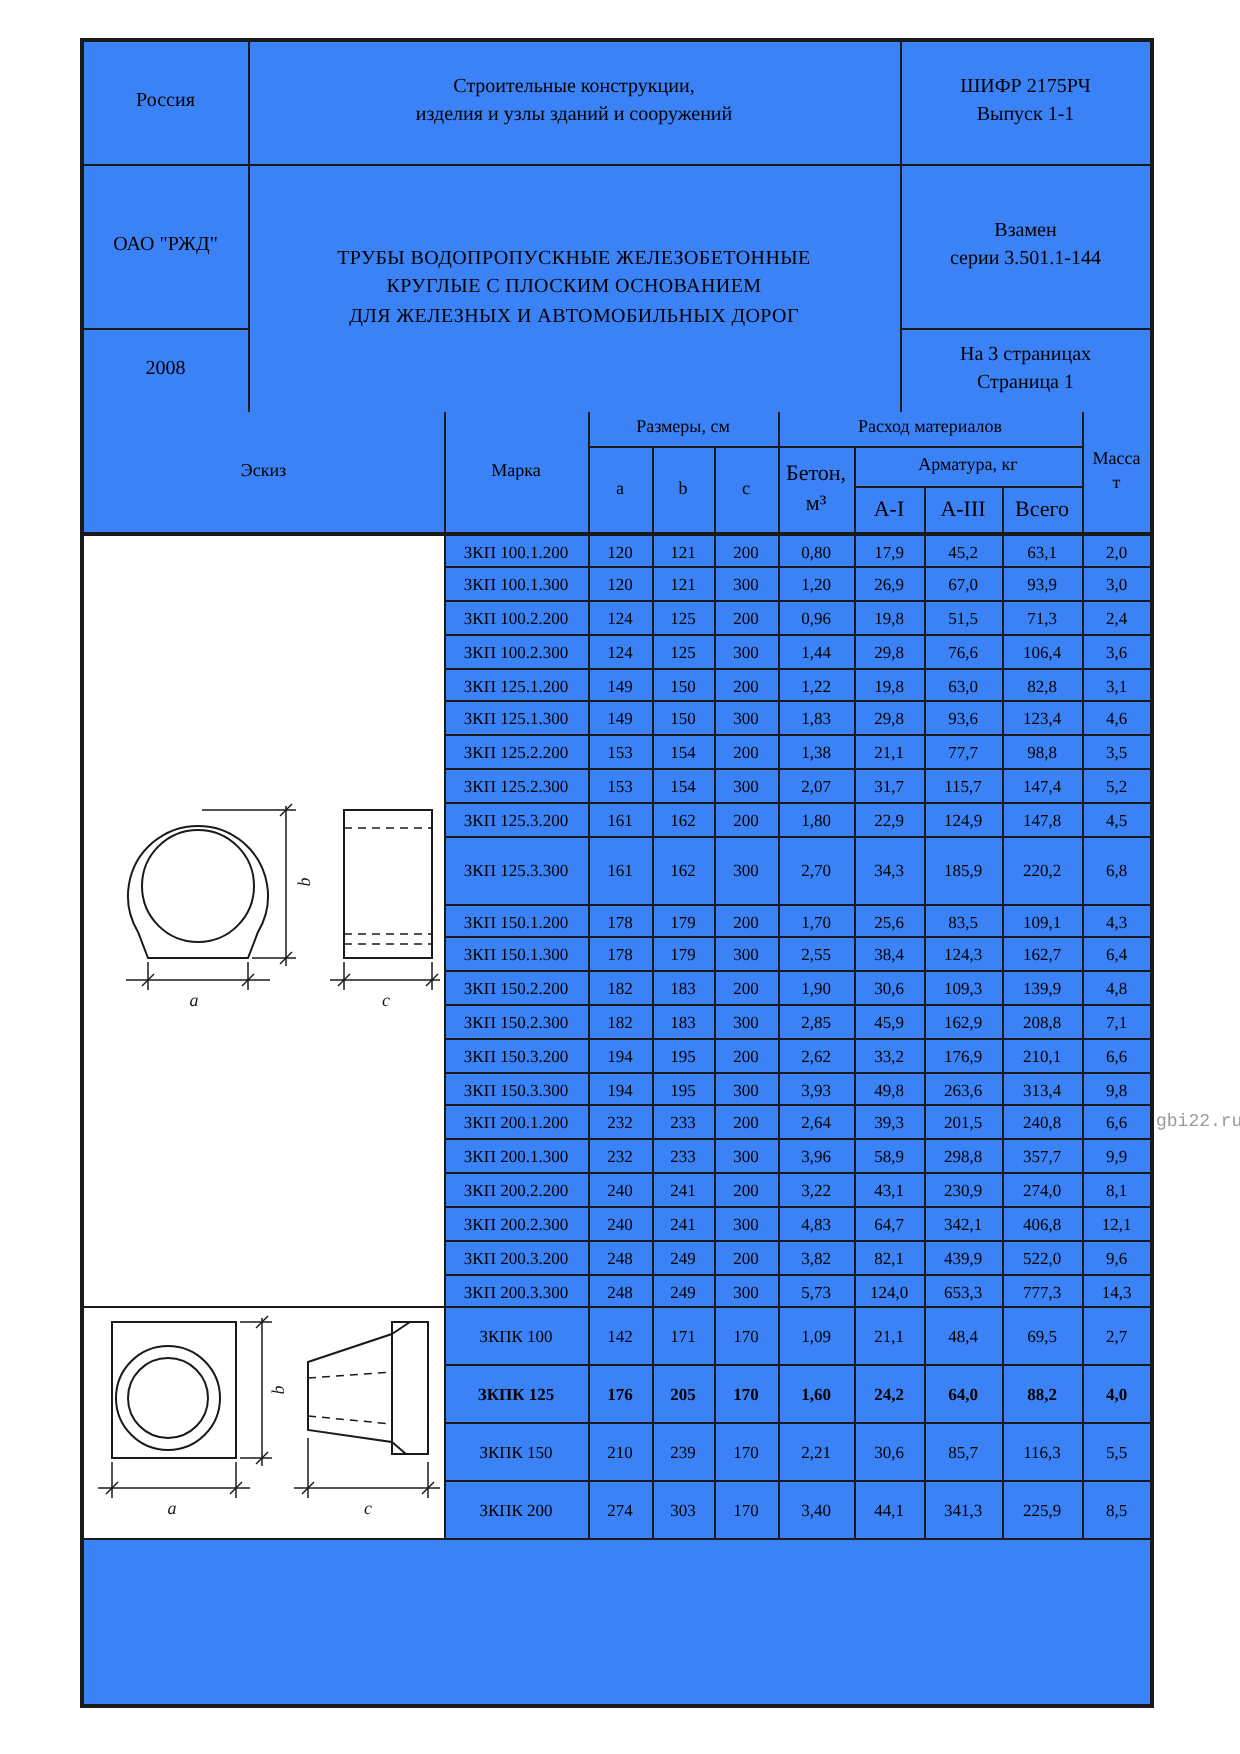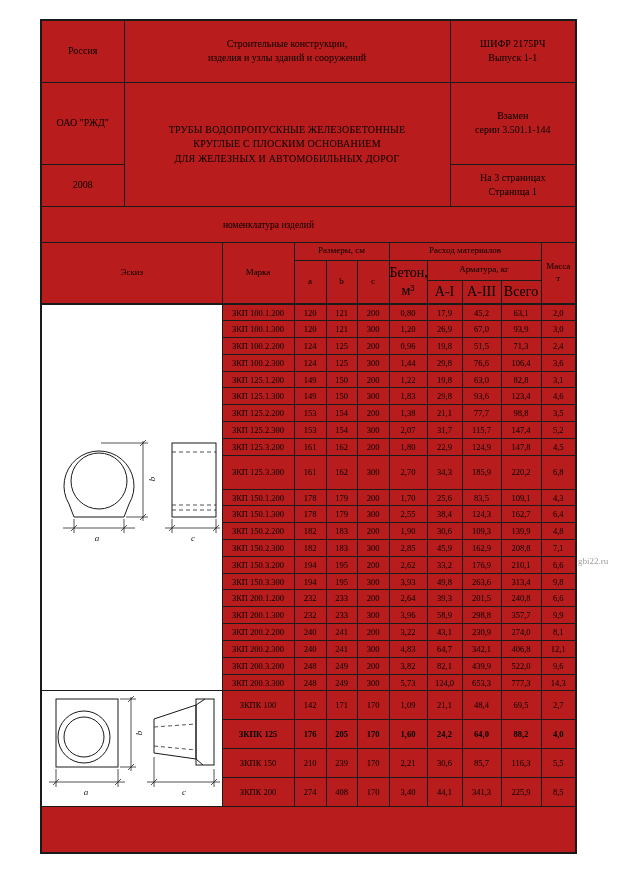--- a/index.html
+++ b/index.html
@@ -7,21 +7,21 @@
     width:620px;height:877px;
     background:#ffffff;
     font-family:"Liberation Serif", serif;
     color:#000;
     position:relative;
     overflow:hidden;
   }
   .sheet{position:relative;width:620px;height:877px;background:#fff;}
   .frame{
     position:absolute;left:40px;top:19px;width:537px;height:835px;
-    border:2px solid #1a1a1a;box-sizing:border-box;background:#b91c1c;
+    border:2px solid #1a1a1a;box-sizing:border-box;background:#3b82f6;
   }
   table{border-collapse:collapse;border-style:hidden;table-layout:fixed;width:533px;}
   td{border:1px solid #1a1a1a;padding:0;text-align:center;vertical-align:middle;}
 
   
   .hdr td{font-size:10px;line-height:1.45;}
   .cell-country{font-size:10px;}
   .cell-series{font-size:10px;}
   .cell-cipher{font-size:9.5px;line-height:1.7;text-align:center;}
   .cell-org{font-size:10px;}
@@ -32,30 +32,30 @@
 
   
   .nomenclature{
     height:37px;border-top:1px solid #1a1a1a;border-bottom:1px solid #1a1a1a;
     display:flex;align-items:center;justify-content:center;
     font-size:9.5px;box-sizing:border-box;padding-right:80px;
   }
 
   
   .main .th{font-size:9px;line-height:1.3;}
-  .main .th-small{font-size:14px;line-height:1.3;}
+  .main .th-small{font-size:11px;line-height:1.3;}
   .main .hb{border-bottom-width:2px;}
   .main td.num-cell{font-size:8.5px;}
   .main td.mark-cell{font-size:8.5px;}
   .sketch-cell{background:#fff;}
   .empty-row td{border-left:none;border-right:none;border-bottom:none;}
 
   .watermark{
     position:absolute;left:578px;top:556px;
-    font-family:Liberation Serif, serif;
+    font-family:Liberation Mono, monospace;
     font-size:9px;color:#9a9a9a;white-space:nowrap;
   }
 
   svg text{font-family:"Liberation Serif", serif;font-style:italic;font-size:9px;fill:#1a1a1a;}
   svg .ln{stroke:#1a1a1a;fill:none;stroke-width:1;}
   svg .thin{stroke:#1a1a1a;fill:none;stroke-width:0.75;}
   svg .dash{stroke:#1a1a1a;fill:none;stroke-width:0.75;stroke-dasharray:4 3;}
 </style>
 </head>
 <body>
@@ -96,21 +96,20 @@
       <tr style="height:42px">
         <td class="cell-year">2008</td>
         <td class="cell-pages">
           <div>На 3 страницах</div>
           <div>Страница 1</div>
         </td>
       </tr>
     </tbody>
       </table>
 
-    <div class="nomenclature">номенклатура изделий</div>
 
     <table class="main">
       <colgroup>
         <col style="width:180px">
           <col style="width:72px">
         <col style="width:32px">
           <col style="width:31px">
           <col style="width:32px">
         <col style="width:38px">
           <col style="width:35px">
@@ -488,21 +487,21 @@
             <td class="num-cell">170</td>
             <td class="num-cell">2,21</td>
             <td class="num-cell">30,6</td>
             <td class="num-cell">85,7</td>
             <td class="num-cell">116,3</td>
             <td class="num-cell">5,5</td>
           </tr>
           <tr style="height: 29px; padding-left: 28px;">
             <td class="mark-cell">ЗКПК 200</td>
             <td class="num-cell">274</td>
-            <td class="num-cell">408</td>
+            <td class="num-cell">303</td>
             <td class="num-cell">170</td>
             <td class="num-cell">3,40</td>
             <td class="num-cell">44,1</td>
             <td class="num-cell">341,3</td>
             <td class="num-cell">225,9</td>
             <td class="num-cell">8,5</td>
           </tr>
         </tbody>
       <tbody>
         <tr class="empty-row" style="height:60px">

